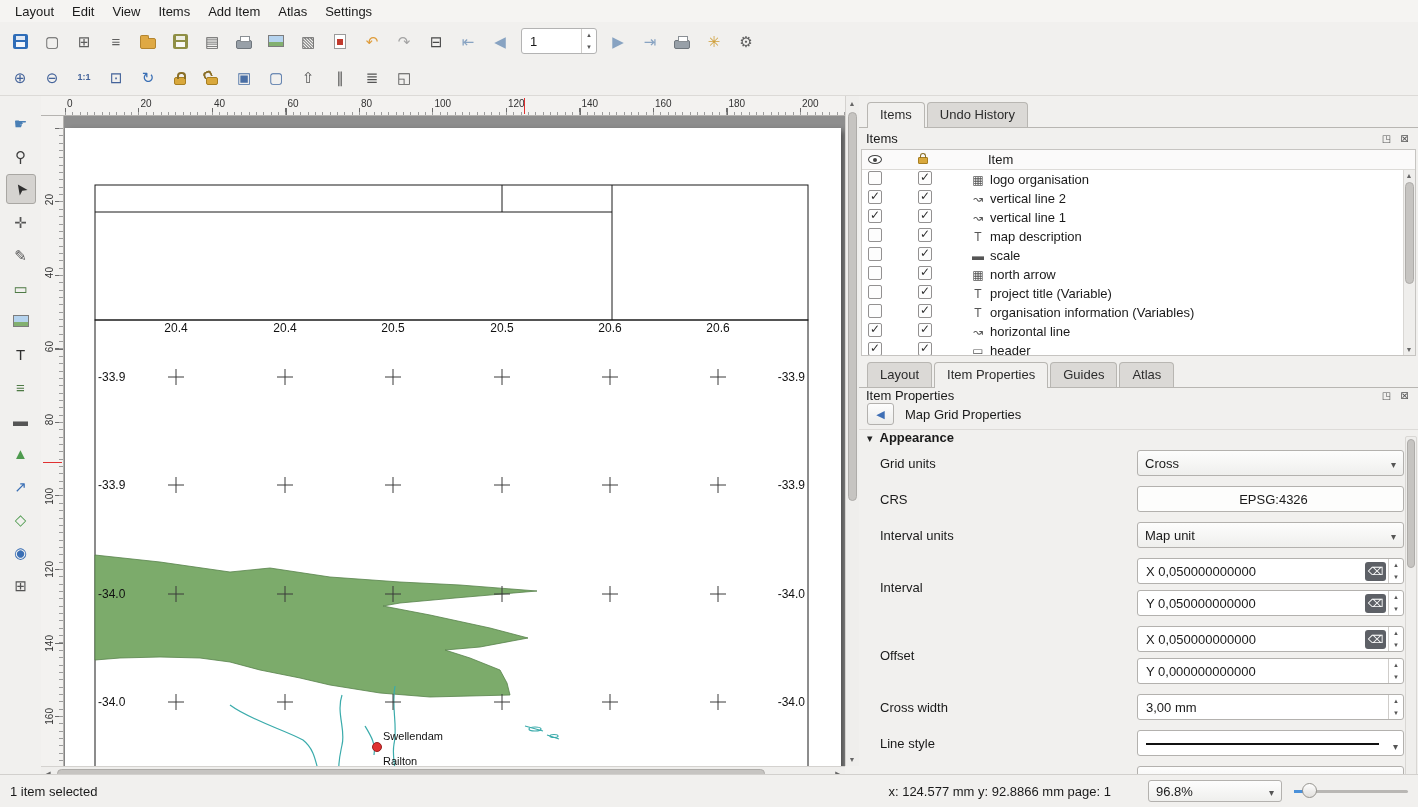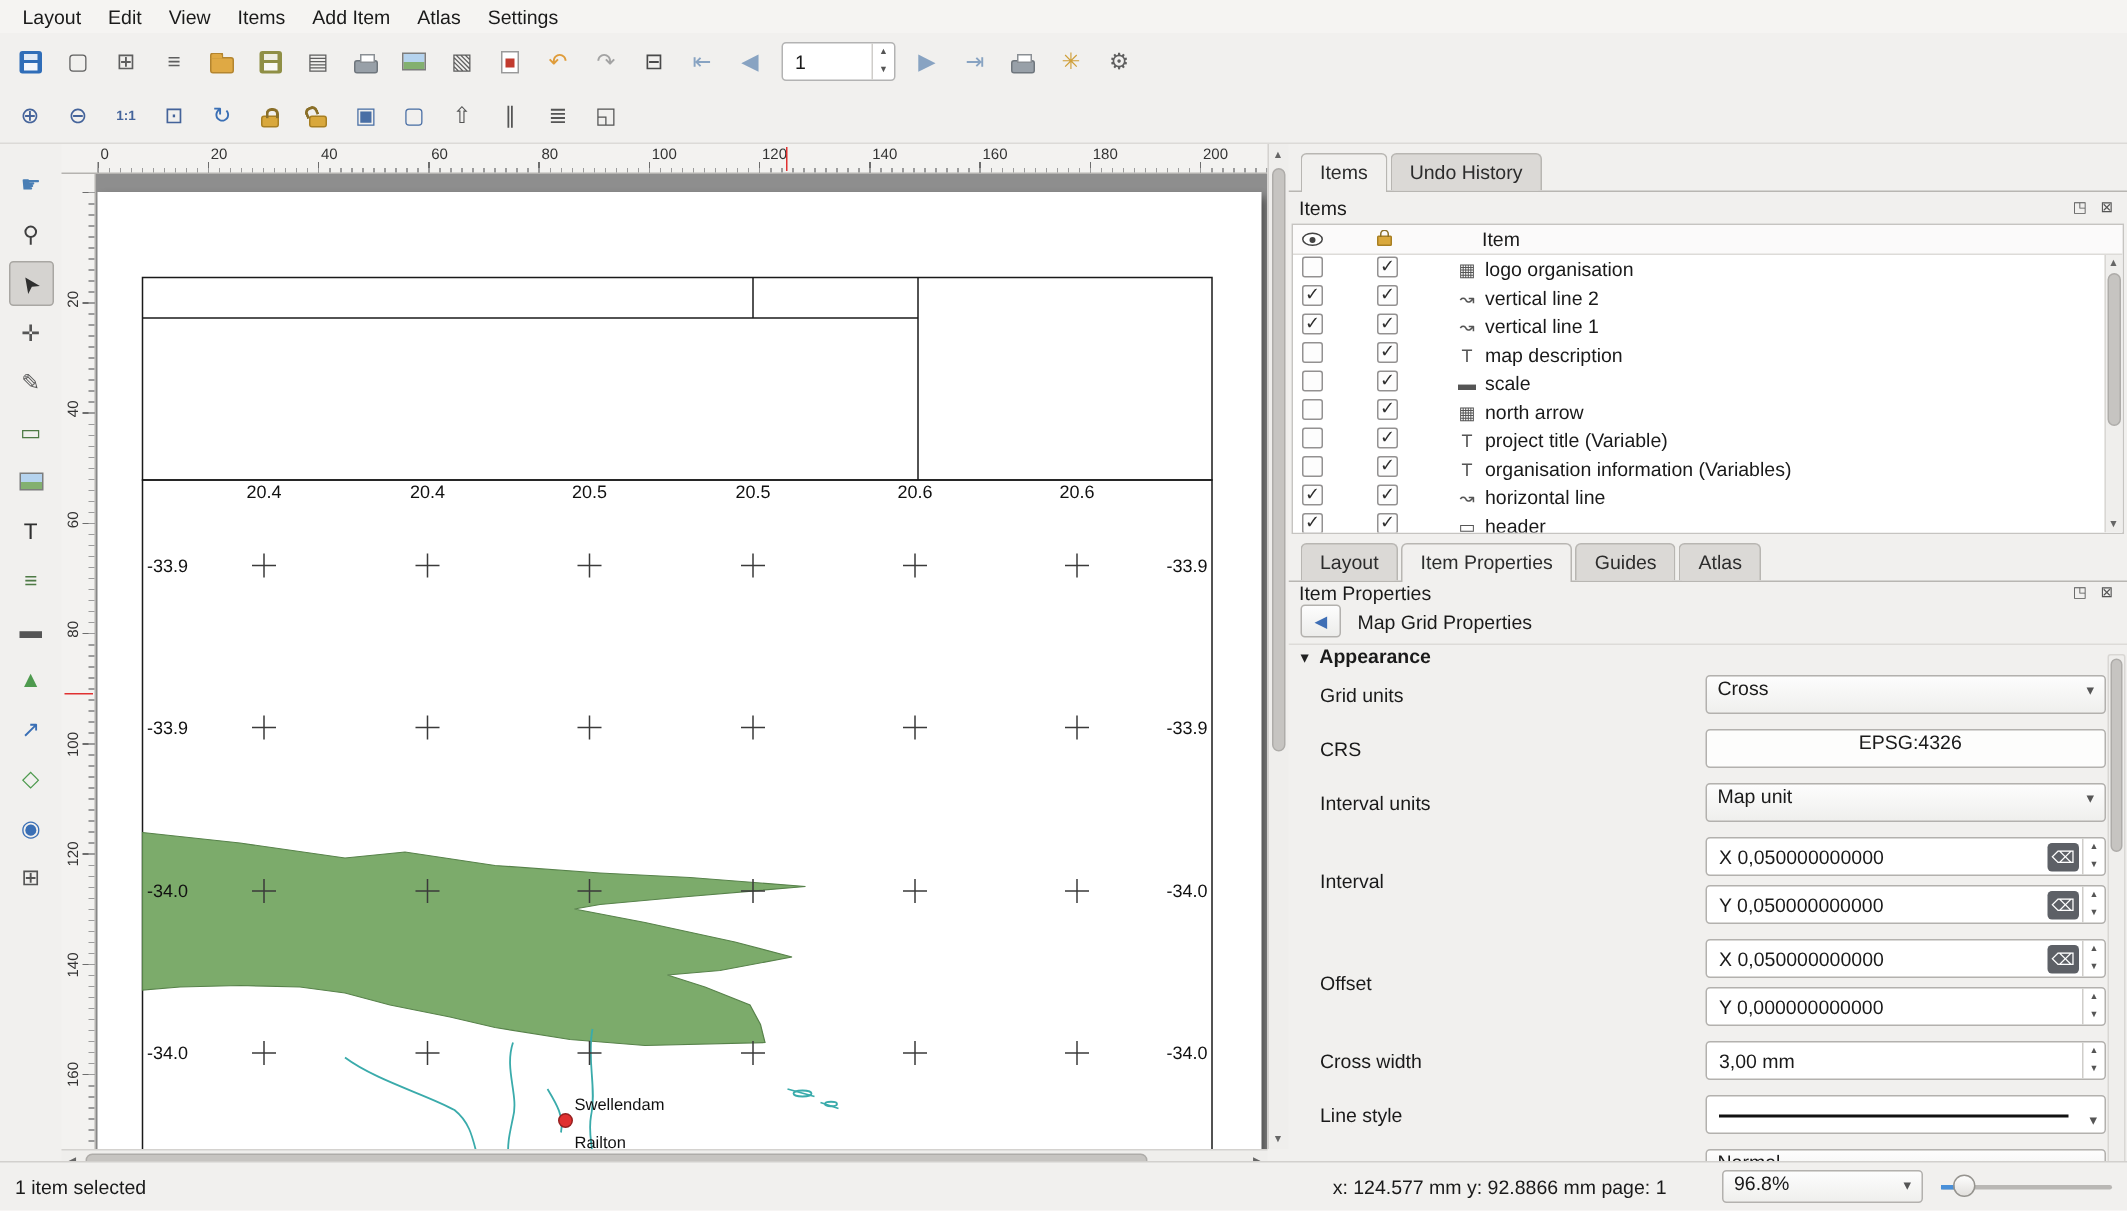--- a/index.html
+++ b/index.html
@@ -101,21 +101,21 @@
 
   .props-panel { flex:1; display:flex; flex-direction:column; position:relative; overflow:hidden; }
   .subhead { display:flex; align-items:center; gap:11px; height:28px; padding-left:8px; }
   .backbtn { width:27px; height:22px; border:1px solid #b3b1ae; border-radius:3px; background:linear-gradient(#fdfdfd,#ececea); display:flex; align-items:center; justify-content:center; }
   .backbtn::before { content:"◀"; color:#3f6fb5; font-size:11px; }
   .secthead { display:flex; align-items:center; gap:7px; height:26px; padding-left:8px; font-weight:bold; border-top:1px solid #dddbd8; margin-top:4px; }
   .exp::before { content:"▾"; font-size:11px; color:#222; }
   .prow { display:flex; align-items:center; margin:5px 14px 5px 21px; }
   .plabel { width:257px; flex:none; }
   .ctrl { flex:1; }
-  .combo, .crsfield { height:26px; border:1px solid #b3b1ae; border-radius:3px; background:linear-gradient(#fdfdfd,#efefed); display:flex; padding:0 7px; }
+  .combo, .crsfield { height:26px; border:1px solid #b3b1ae; border-radius:3px; background:linear-gradient(#fdfdfd,#efefed); display:flex; align-items:center; padding:0 7px; }
   .combo { justify-content:space-between; }
   .crsfield { justify-content:center; background:#fdfdfc;padding-left:13px; }
   .carr::before { content:"▾"; color:#555; font-size:10px; }
   .stackcol { flex:1; display:flex; flex-direction:column; gap:6px; }
   .spin { position:relative; height:26px; border:1px solid #b3b1ae; border-radius:3px; background:#fff; display:flex; align-items:center; padding:0 38px 0 8px; }
   .clearbtn { position:absolute; right:17px; top:3px; width:21px; height:19px; background:#5d6066; color:#fff; border-radius:3px; display:flex; align-items:center; justify-content:center; font-size:11px; }
   .clearbtn::before { content:"⌫"; }
   .linestyle { position:relative; height:26px; border:1px solid #b3b1ae; border-radius:3px; background:#fff; flex:1; }
   .linestyle .lprev { position:absolute; left:8px; right:24px; top:12px; height:2px; background:#111; }
   .linestyle .carr { position:absolute; right:5px; top:7px; }

